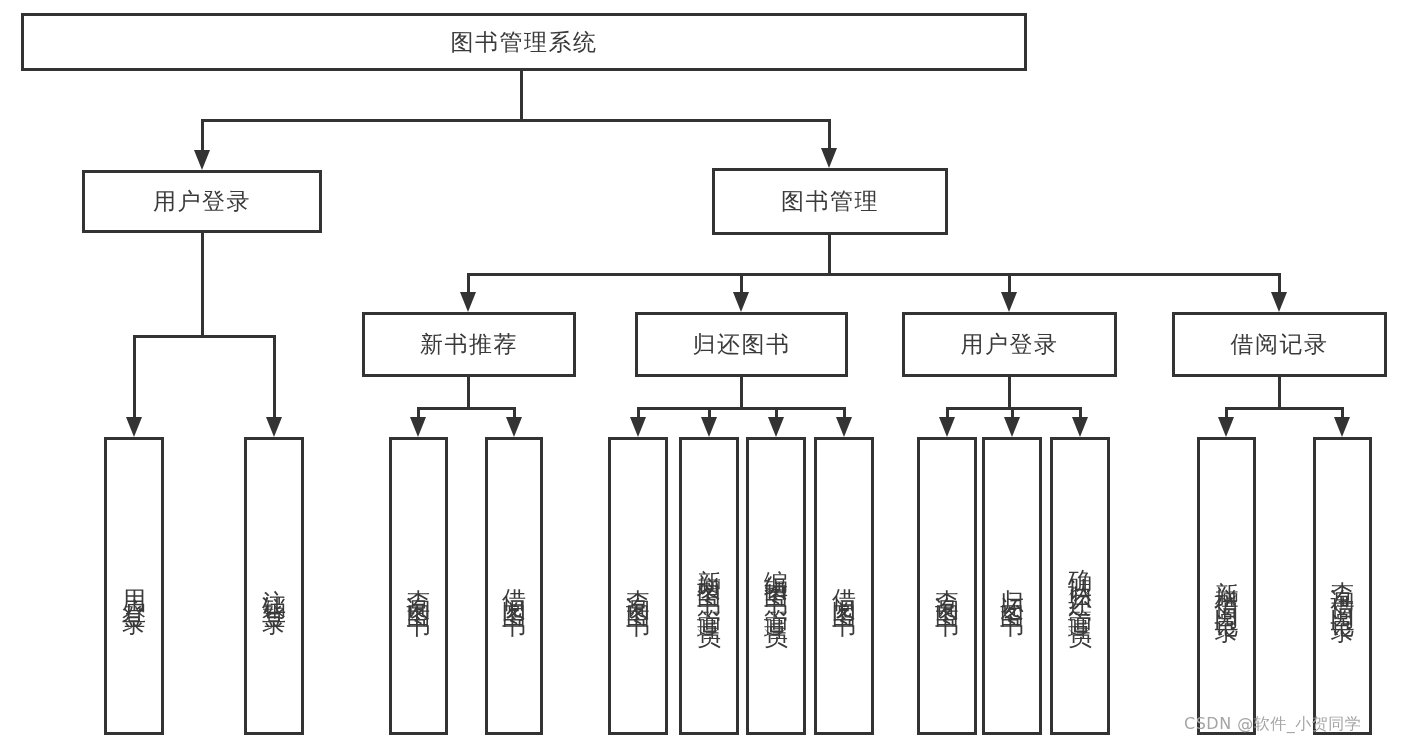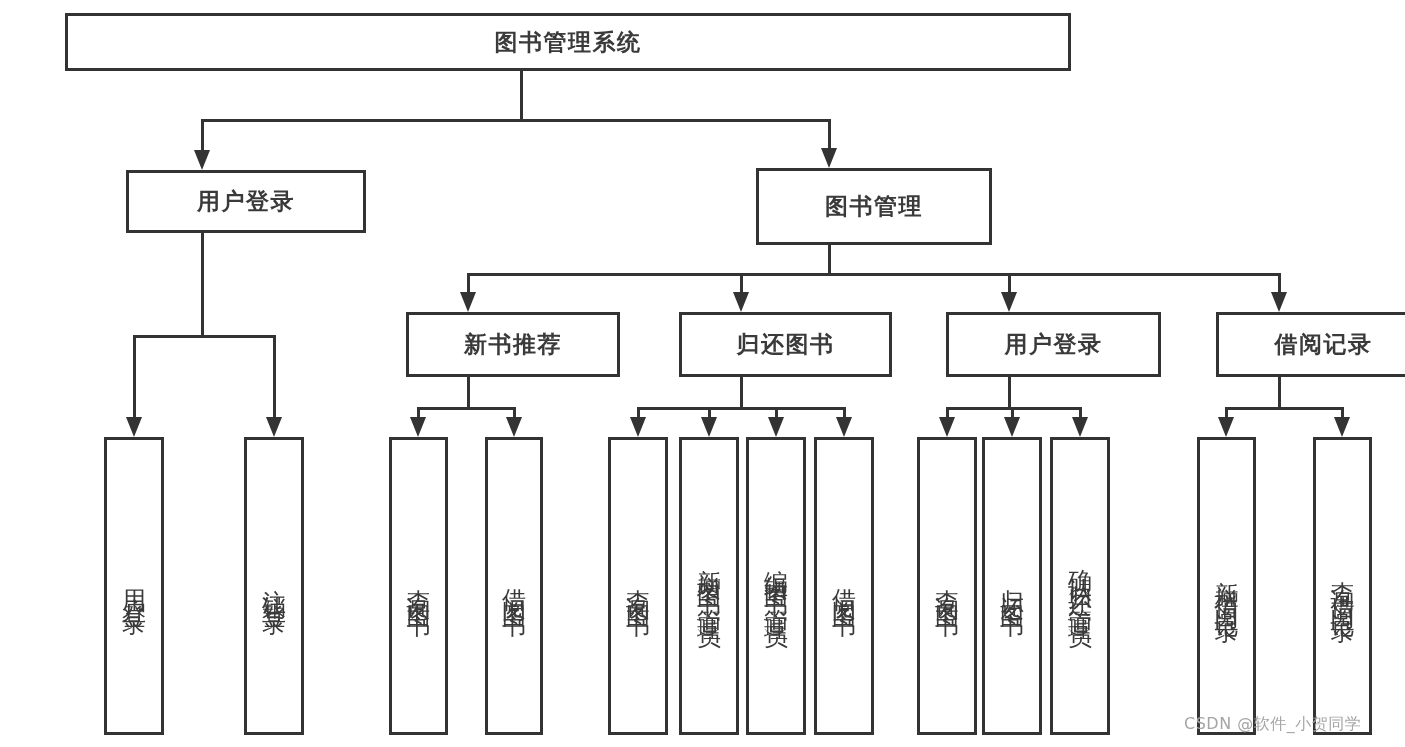--- a/index.html
+++ b/index.html
@@ -4,21 +4,21 @@
 <style>
   html,body{margin:0;padding:0;background:#fff;}
   .canvas{
     position:relative;width:1405px;height:747px;background:#ffffff;
     font-family:"DejaVu Sans","Liberation Sans",sans-serif;color:#3a3a3a;overflow:hidden;
   }
   .node{
     position:absolute;box-sizing:border-box;border:3px solid #333333;background:#ffffff;
     display:flex;align-items:center;justify-content:center;z-index:2;
   }
-  .h-node{font-size:23px;letter-spacing:1.5px;font-weight:700;margin-left:44px;}
+  .h-node{font-size:23px;letter-spacing:1.5px;font-weight:400;}
   .root-node{font-size:23px;}
   .v-node .vtext{
     writing-mode:vertical-rl;text-orientation:mixed;
     font-size:24px;letter-spacing:8px;line-height:1;white-space:nowrap;
   }
   .vline{position:absolute;width:3px;background:#333333;z-index:1;}
   .hline{position:absolute;height:3px;background:#333333;z-index:1;}
   .arrow{
     position:absolute;width:0;height:0;z-index:1;
     border-left:8px solid transparent;border-right:8px solid transparent;
@@ -41,21 +41,21 @@
   <div class="vline" style="left:520px;top:71px;height:48px;"></div>
   <div class="hline" style="left:201px;top:119px;width:630px;"></div>
   <div class="vline" style="left:201px;top:119px;height:33px;"></div>
   <div class="arrow" style="left:194px;top:150px;"></div>
   <div class="vline" style="left:828px;top:119px;height:31px;"></div>
   <div class="arrow" style="left:821px;top:148px;"></div>
 
   <div class="node h-node" style="left:82px;top:170px;width:240px;height:63px;">
     <span>用户登录</span>
   </div>
-  <div class="node h-node" style="left:712px;top:168px;width:236px;height:77px;">
+  <div class="node h-node" style="left:712px;top:168px;width:236px;height:67px;">
     <span>图书管理</span>
   </div>
 
   <div class="vline" style="left:201px;top:233px;height:102px;"></div>
   <div class="hline" style="left:133px;top:335px;width:143px;"></div>
   <div class="vline" style="left:133px;top:335px;height:84px;"></div>
   <div class="arrow" style="left:126px;top:417px;"></div>
   <div class="vline" style="left:273px;top:335px;height:84px;"></div>
   <div class="arrow" style="left:266px;top:417px;"></div>
 

